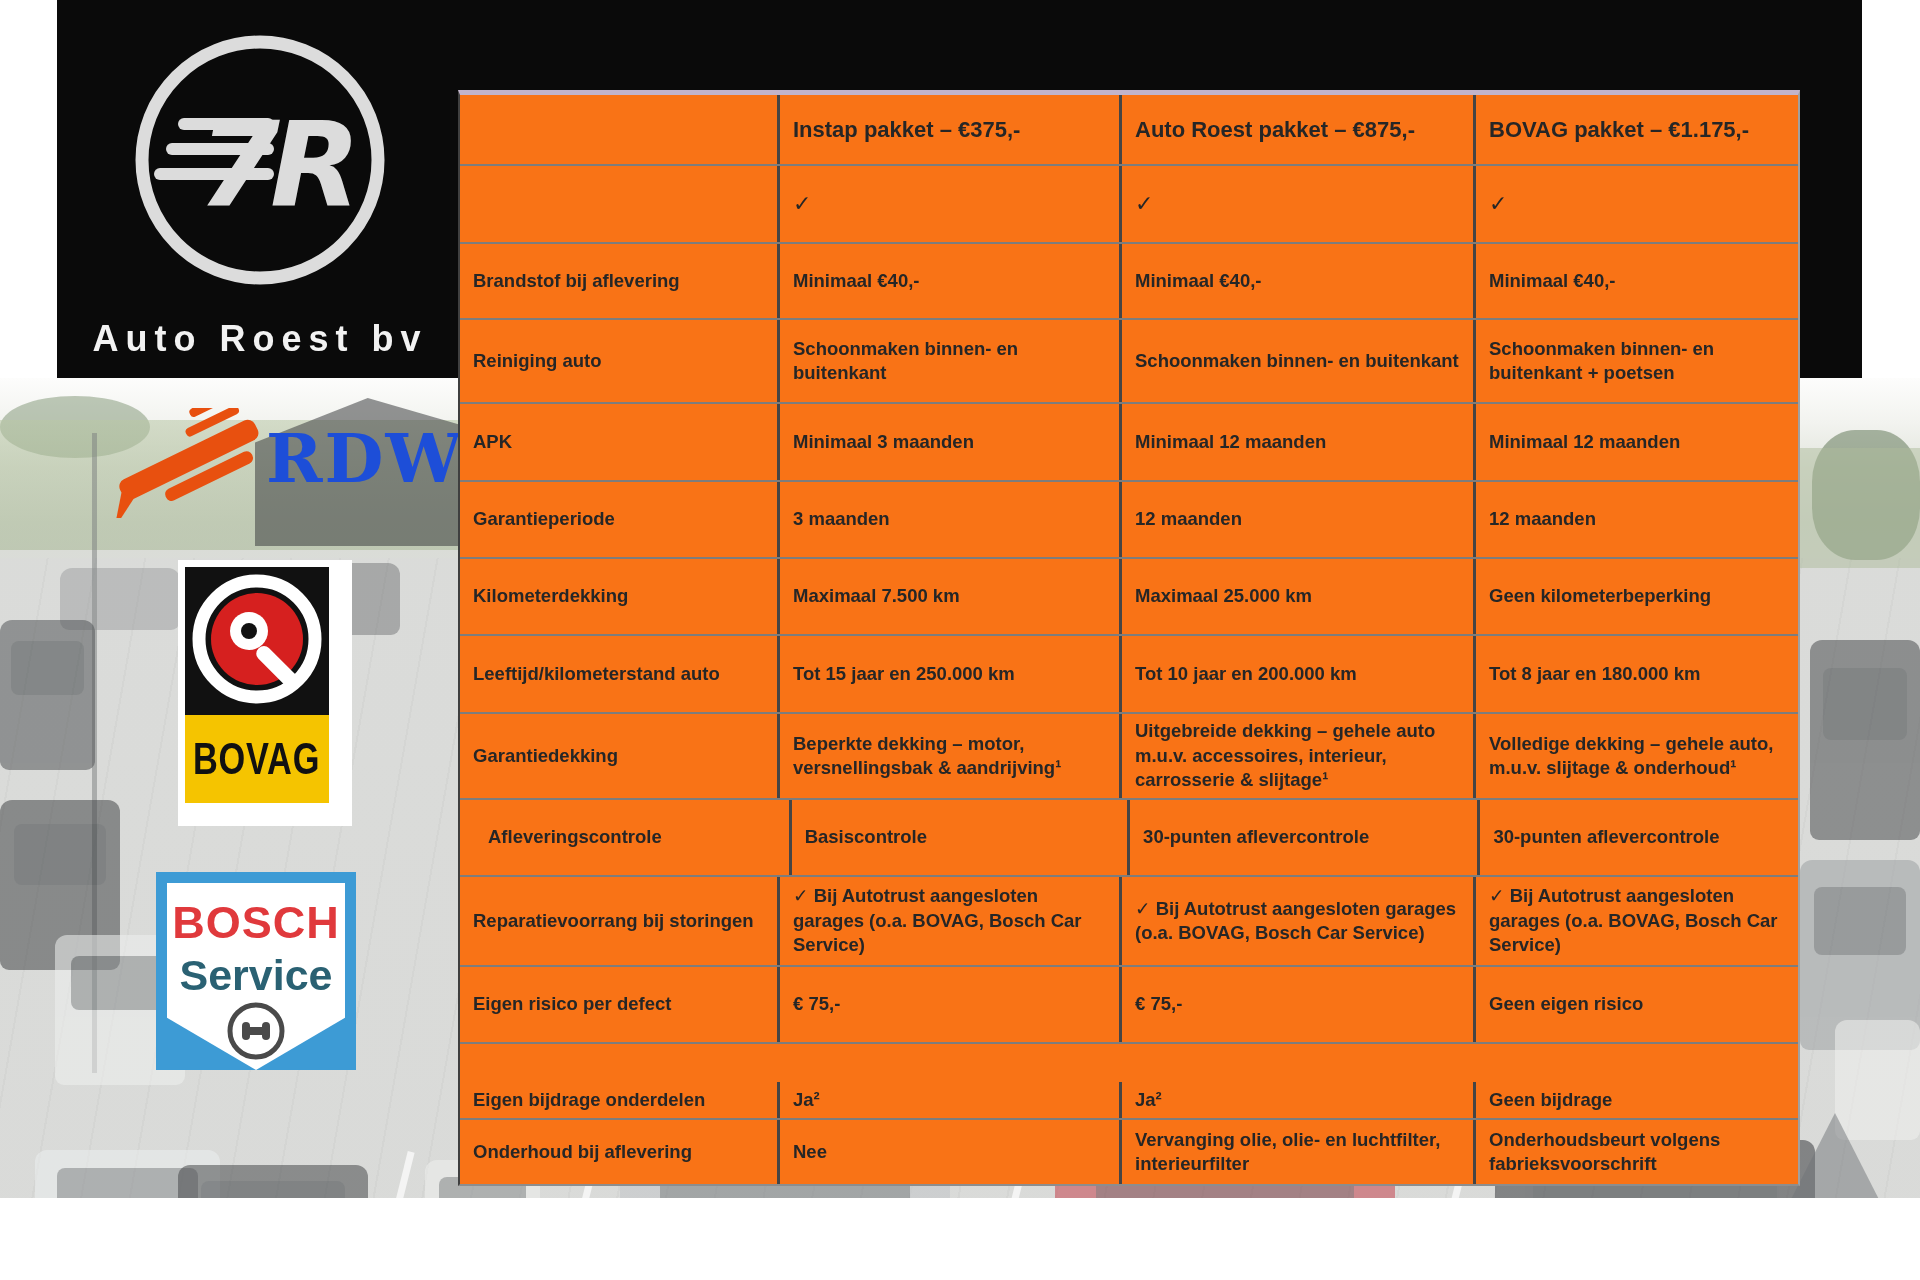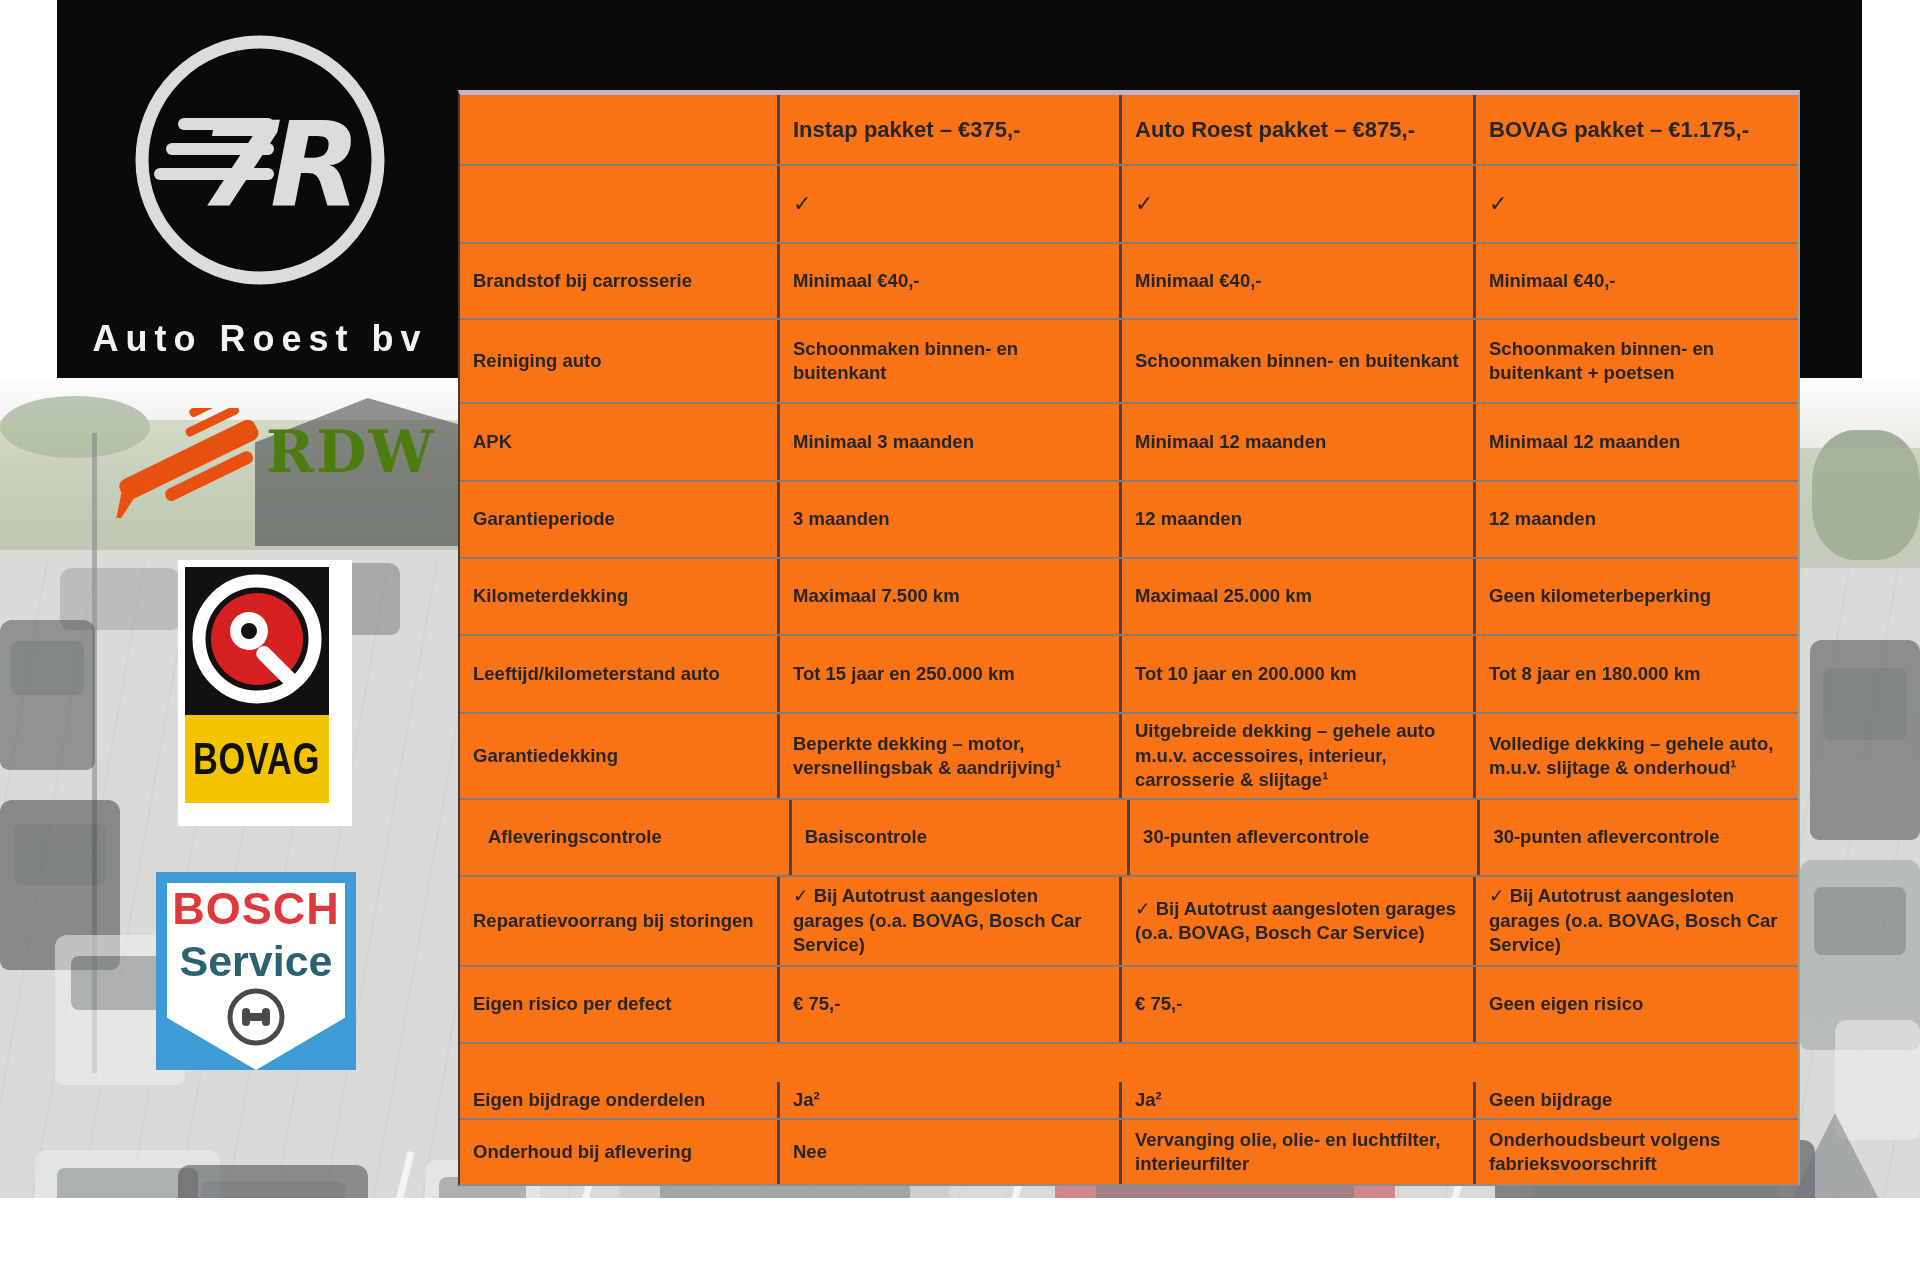--- a/index.html
+++ b/index.html
@@ -19,34 +19,34 @@
   .black-band{position:absolute;left:57px;top:0;width:1805px;height:378px;background:#0a0a0a;}
 
   
   .ar-logo{position:absolute;left:60px;top:10px;width:400px;height:360px;}
   .ar-name{position:absolute;left:0;top:308px;width:400px;text-align:center;color:#f2f2f2;
     font-size:36px;font-weight:bold;letter-spacing:7px;white-space:nowrap;}
 
   
   .rdw{position:absolute;left:108px;top:408px;width:330px;height:115px;}
   .rdw-text{position:absolute;left:158px;top:10px;font-family:"DejaVu Serif","Liberation Serif",serif;
-    font-weight:bold;font-size:58px;color:#4d7c0f;letter-spacing:2px;}
+    font-weight:bold;font-size:68px;color:#1d4ed8;letter-spacing:2px;}
 
   
   .bovag{position:absolute;left:178px;top:560px;width:158px;height:250px;background:#ffffff;padding:8px;}
   .bovag-top{position:absolute;left:7px;top:7px;width:144px;height:148px;background:#111111;}
   .bovag-bottom{position:absolute;left:7px;top:155px;width:144px;height:88px;background:#f5c400;
     display:flex;align-items:center;justify-content:center;}
   .bovag-word{font-size:44px;font-weight:bold;color:#111;transform:scaleX(.78);letter-spacing:1px;}
 
   
   .bosch{position:absolute;left:156px;top:872px;width:200px;height:198px;background:#3d9bd5;}
   .bosch-inner{position:absolute;left:11px;top:11px;width:178px;height:187px;background:#ffffff;
     clip-path:polygon(0 0,100% 0,100% 72%,50% 100%,0 72%);text-align:center;}
-  .bosch-word1{font-size:45px;font-weight:bold;color:#e0393c;letter-spacing:1px;}
+  .bosch-word1{margin-top:14px;font-size:45px;font-weight:bold;color:#e0393c;letter-spacing:1px;}
   .bosch-word2{margin-top:2px;font-size:43px;font-weight:bold;color:#2a6173;}
 
   
   .tbl{position:absolute;left:458px;top:90px;width:1342px;background:#f97316;
     border-top:5px solid #c2b4cb;border-left:2px solid #3f3f3f;border-right:2px solid #a0a0a0;
     border-bottom:2px solid #8d8d8d;box-sizing:border-box;color:#262626;}
   .trow{display:flex;border-bottom:2px solid #7d7d7d;box-sizing:border-box;}
   .trow:last-child{border-bottom:none;}
   .cell{box-sizing:border-box;display:flex;align-items:center;padding:6px 8px 6px 13px;
     border-right:3px solid #454545;font-size:18.5px;font-weight:bold;line-height:1.32;}
@@ -185,21 +185,21 @@
     </div>
 
     <div class="trow r1">
       <div class="cell c0"></div>
       <div class="cell c1 check">✓</div>
       <div class="cell c2 check">✓</div>
       <div class="cell c3 check">✓</div>
     </div>
 
     <div class="trow r2">
-      <div class="cell c0">Brandstof bij carrosserie</div>
+      <div class="cell c0">Brandstof bij aflevering</div>
       <div class="cell c1">Minimaal €40,-</div>
       <div class="cell c2">Minimaal €40,-</div>
       <div class="cell c3">Minimaal €40,-</div>
     </div>
 
     <div class="trow r3">
       <div class="cell c0">Reiniging auto</div>
       <div class="cell c1">Schoonmaken binnen- en buitenkant</div>
       <div class="cell c2">Schoonmaken binnen- en buitenkant</div>
       <div class="cell c3">Schoonmaken binnen- en buitenkant + poetsen</div>

